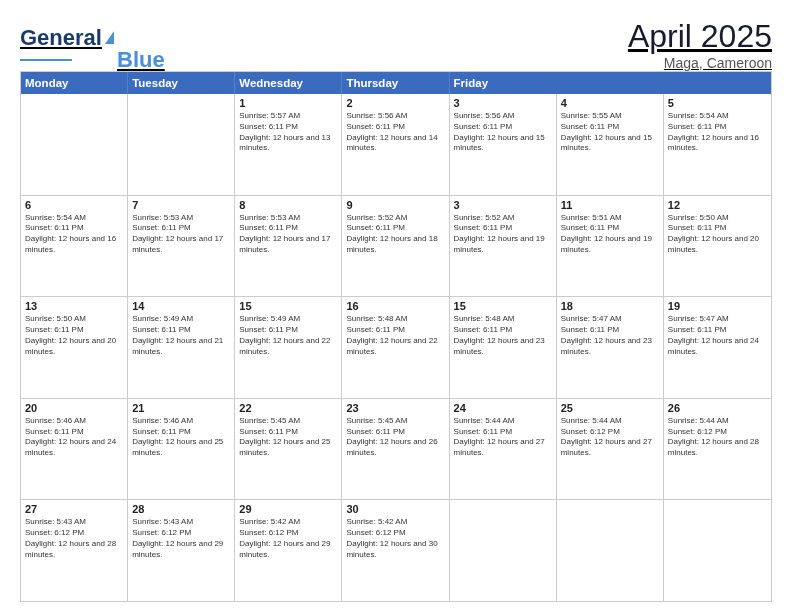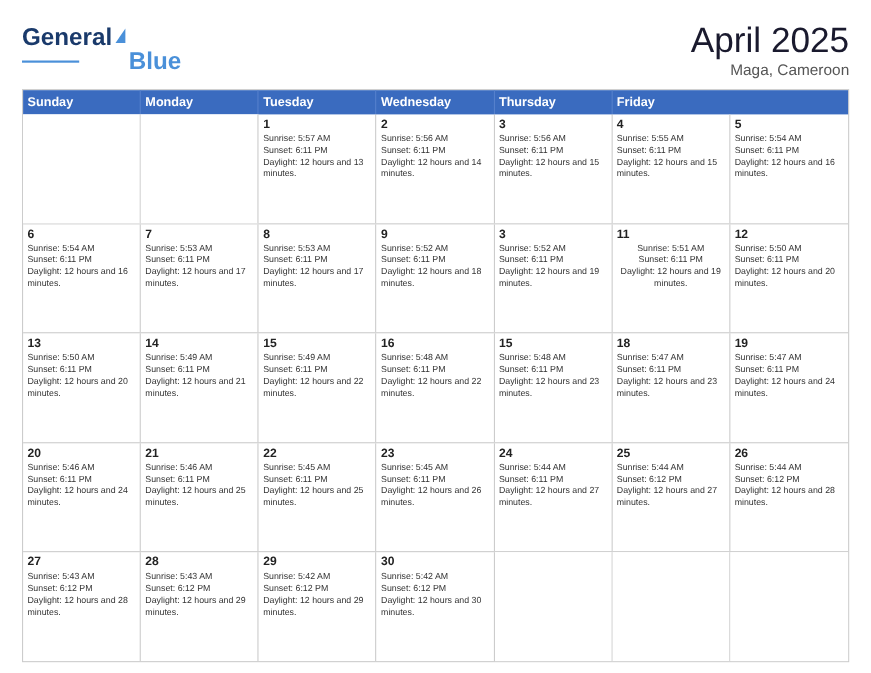--- a/index.html
+++ b/index.html
@@ -13,22 +13,22 @@
     .page {
       width: 792px;
       height: 612px;
       padding: 18px 20px 10px 20px;
       display: flex;
       flex-direction: column;
     }
     .header {
       display: flex;
       justify-content: space-between;
-      align-items: center;
-      margin-bottom: 10px;
+      align-items: flex-end;
+      text-decoration: underline;
     }
     .logo {
       display: flex;
       flex-direction: column;
       align-items: flex-start;
     }
     .title-block {
       text-align: right;
     }
     .title-month {
@@ -110,21 +110,20 @@
       </div>
     </div>
     <div class="title-block">
       <div class="title-month">April 2025</div>
       <div class="title-location">Maga, Cameroon</div>
     </div>
   </div>
 
   <div class="calendar">
     <div class="cal-header-row">
-    <div class="cal-header-cell">Sunday</div>
         <div class="cal-header-cell">Monday</div>
         <div class="cal-header-cell">Tuesday</div>
         <div class="cal-header-cell">Wednesday</div>
         <div class="cal-header-cell">Thursday</div>
         <div class="cal-header-cell">Friday</div>
       </div>
     <div class="cal-body">
     <div class="cal-week">
           <div class="cal-cell empty"></div>
           <div class="cal-cell empty"></div>
@@ -185,21 +184,21 @@
 Daylight: 12 hours and 18 minutes.</div>
           </div>
           <div class="cal-cell">
             <div class="day-num">3</div>
             <div class="day-info" style="white-space: pre-line;">Sunrise: 5:52 AM
 Sunset: 6:11 PM
 Daylight: 12 hours and 19 minutes.</div>
           </div>
           <div class="cal-cell">
             <div class="day-num">11</div>
-            <div class="day-info" style="white-space: pre-line; text-align: center;">Sunrise: 5:51 AM
+            <div class="day-info" style="white-space: pre-line;">Sunrise: 5:51 AM
 Sunset: 6:11 PM
 Daylight: 12 hours and 19 minutes.</div>
           </div>
           <div class="cal-cell">
             <div class="day-num">12</div>
             <div class="day-info" style="white-space: pre-line;">Sunrise: 5:50 AM
 Sunset: 6:11 PM
 Daylight: 12 hours and 20 minutes.</div>
           </div>
         </div>

